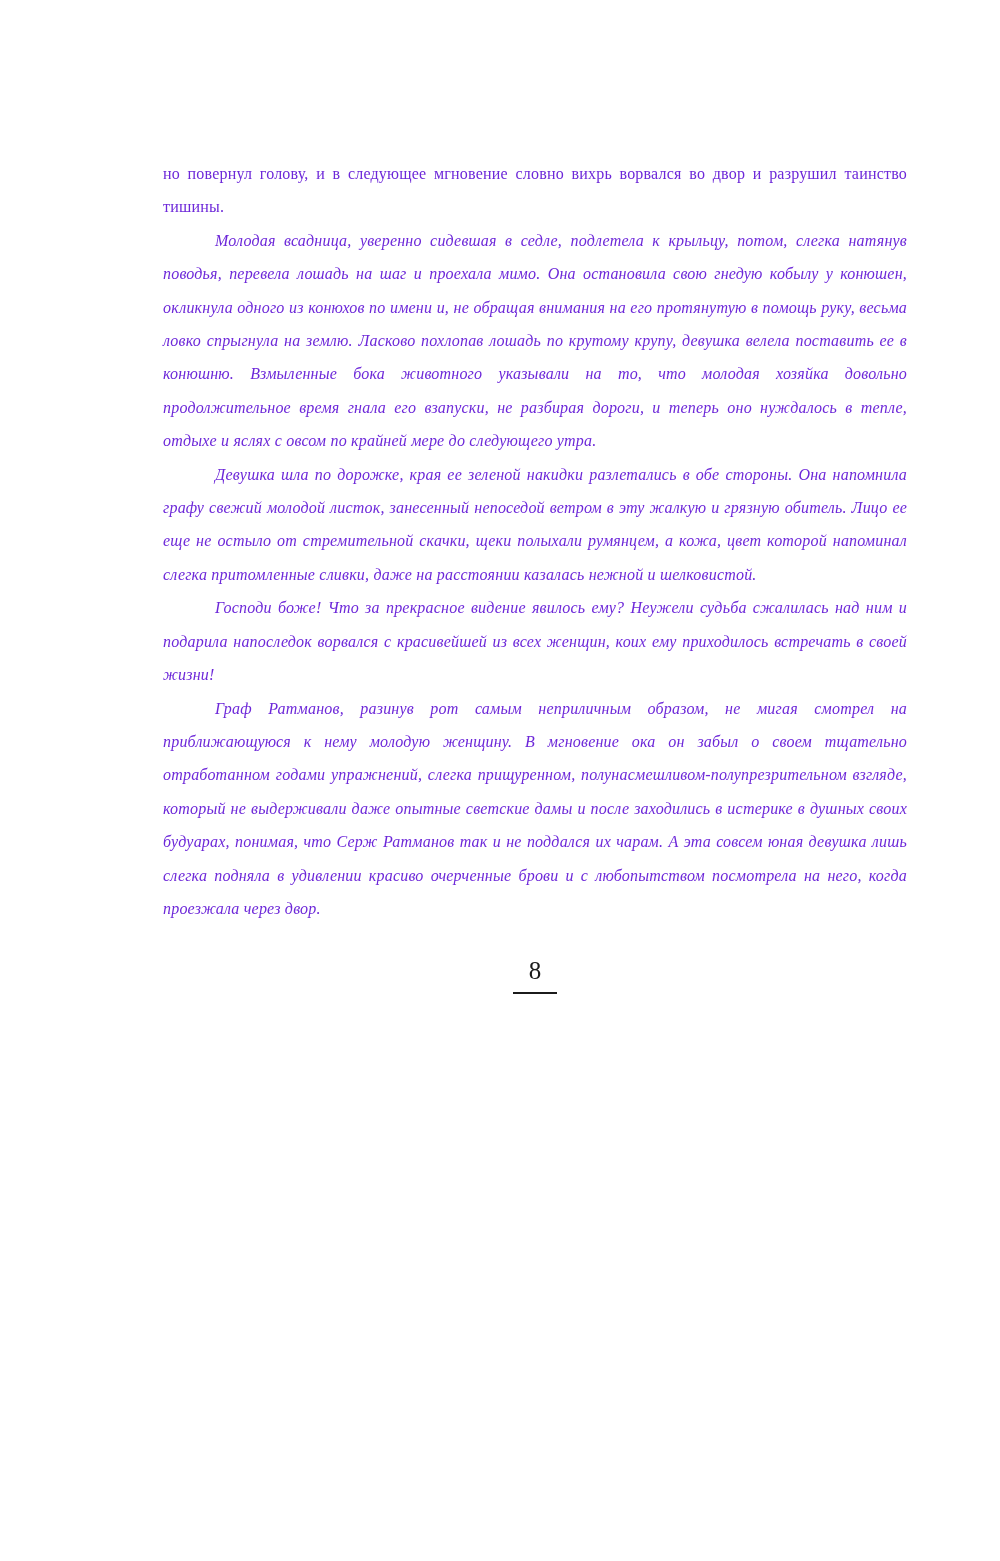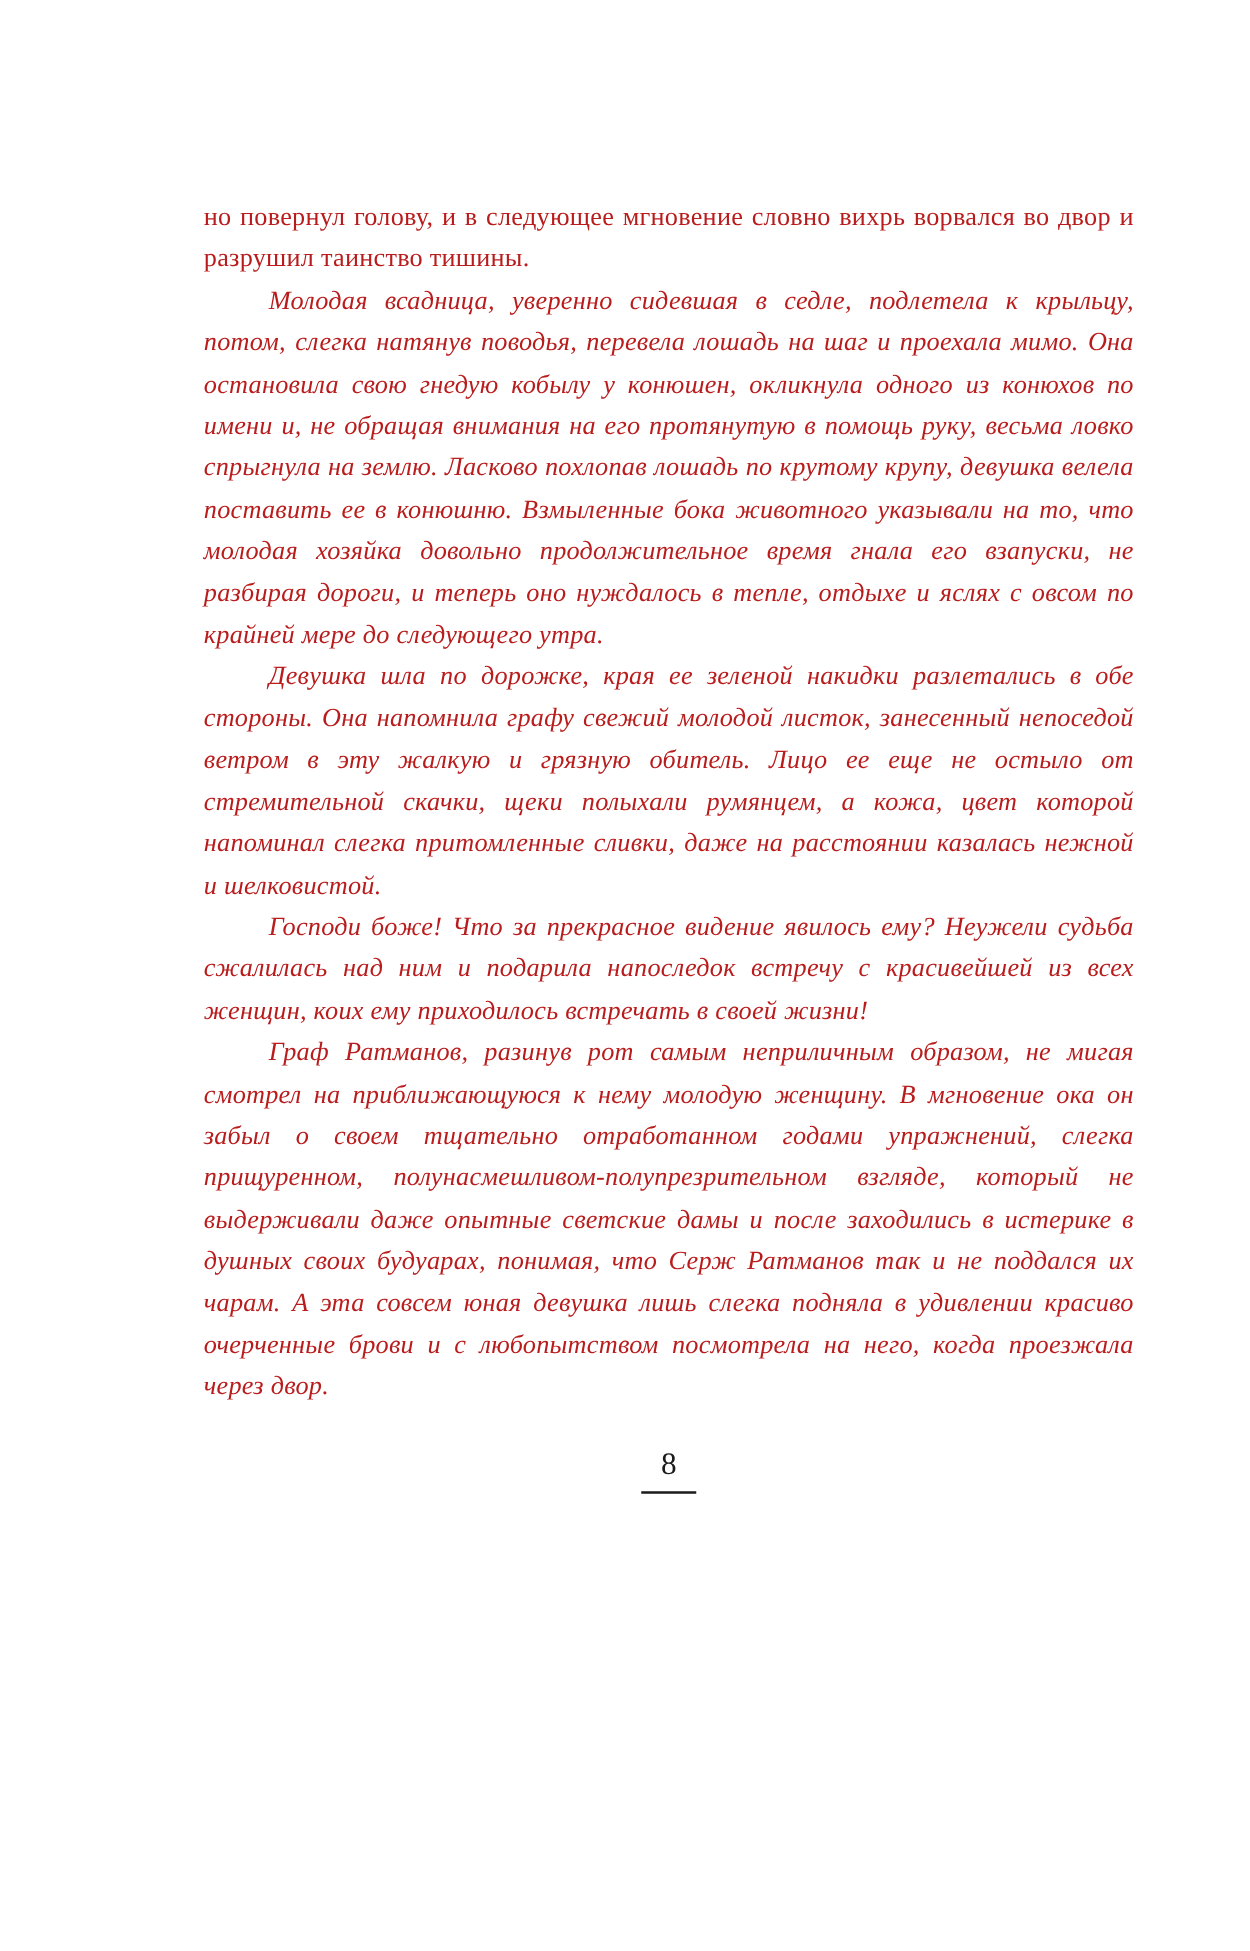--- a/index.html
+++ b/index.html
@@ -14,23 +14,23 @@
     }
     .page {
       box-sizing: border-box;
       width: 1000px;
       height: 1561px;
       padding: 157px 93px 0 163px;
       background: #ffffff;
     }
     .text-block {
       font-family: "Liberation Serif", "DejaVu Serif", serif;
-      font-size: 21px;
+      font-size: 16px;
       line-height: 33.4px;
-      color: #b91c1c;
+      color: #6d28d9;
       text-align: justify;
       letter-spacing: 0.2px;
       hyphens: auto;
       -webkit-hyphens: auto;
     }
     .para {
       margin: 0;
       padding: 0;
     }
     .para.indent {
@@ -51,19 +51,19 @@
     }
   </style>
 </head>
 <body>
 
 <main class="page">
   <div class="text-block" id="text-block">
       <p class="para">но повернул голову, и в следующее мгновение словно вихрь ворвался во двор и разрушил таинство тишины.</p>
       <p class="para indent">Молодая всадница, уверенно сидевшая в седле, подлетела к крыльцу, потом, слегка натянув поводья, перевела лошадь на шаг и проехала мимо. Она остановила свою гнедую кобылу у конюшен, окликнула одного из конюхов по имени и, не обращая внимания на его протянутую в помощь руку, весьма ловко спрыгнула на землю. Ласково похлопав лошадь по крутому крупу, девушка велела поставить ее в конюшню. Взмыленные бока животного указывали на то, что молодая хозяйка довольно продолжительное время гнала его взапуски, не разбирая дороги, и теперь оно нуждалось в тепле, отдыхе и яслях с овсом по крайней мере до следующего утра.</p>
       <p class="para indent">Девушка шла по дорожке, края ее зеленой накидки разлетались в обе стороны. Она напомнила графу свежий молодой листок, занесенный непоседой ветром в эту жалкую и грязную обитель. Лицо ее еще не остыло от стремительной скачки, щеки полыхали румянцем, а кожа, цвет которой напоминал слегка притомленные сливки, даже на расстоянии казалась нежной и шелковистой.</p>
-      <p class="para indent">Господи боже! Что за прекрасное видение явилось ему? Неужели судьба сжалилась над ним и подарила напоследок встречу с красивейшей из всех женщин, коих ему приходилось встречать в своей жизни!</p>
+      <p class="para indent">Господи боже! Что за прекрасное видение явилось ему? Неужели судьба сжалилась над ним и подарила напоследок ворвался с красивейшей из всех женщин, коих ему приходилось встречать в своей жизни!</p>
       <p class="para indent">Граф Ратманов, разинув рот самым неприличным образом, не мигая смотрел на приближающуюся к нему молодую женщину. В мгновение ока он забыл о своем тщательно отработанном годами упражнений, слегка прищуренном, полунасмешливом-полупрезрительном взгляде, который не выдерживали даже опытные светские дамы и после заходились в истерике в душных своих будуарах, понимая, что Серж Ратманов так и не поддался их чарам. А эта совсем юная девушка лишь слегка подняла в удивлении красиво очерченные брови и с любопытством посмотрела на него, когда проезжала через двор.</p>
     </div>
   <div class="footer">
     <span class="page-number">8</span>
   </div>
 </main>
 
 </body></html>

